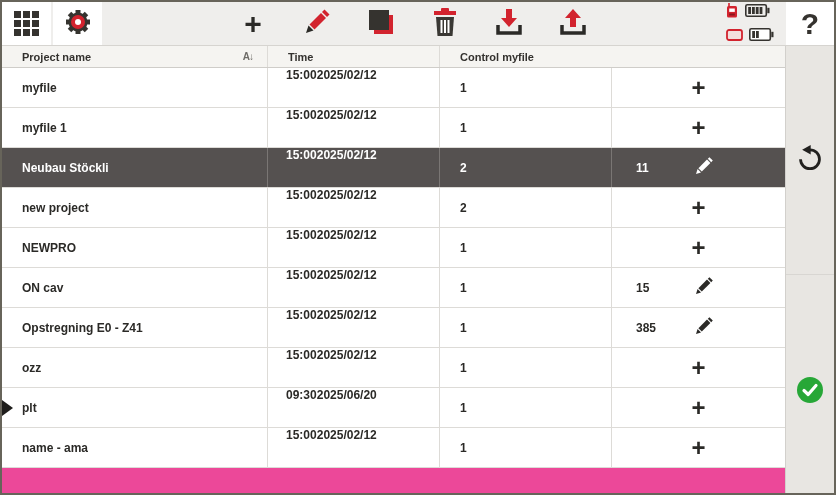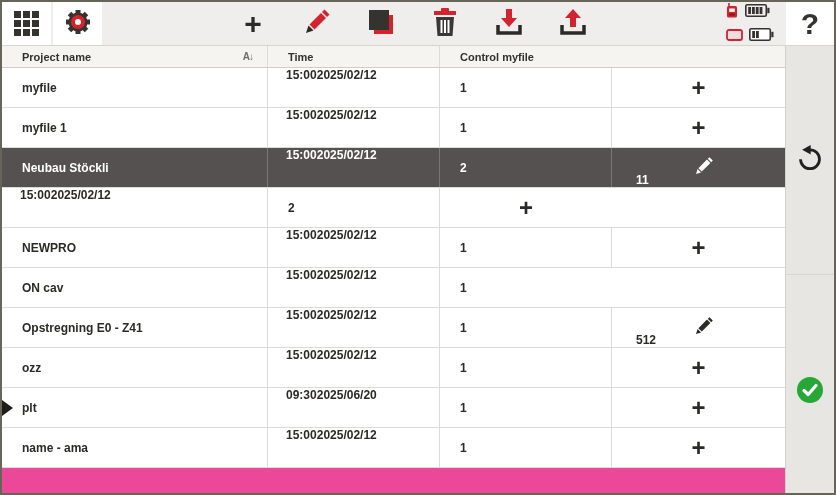--- a/index.html
+++ b/index.html
@@ -69,21 +69,21 @@
         font-size:12px; font-weight:bold; overflow:hidden; }
   .trow.selected .td { border-right-color:#7a7674; }
   .td:last-child, .trow .td:nth-child(5) { border-right:none; }
   .time-cell { flex-direction:row; align-items:flex-start; justify-content:flex-start; padding-left:18px; line-height:14px; }
   .cp-cell { padding:0; position:relative; }
   .cp-add {
     width:100%; height:100%; background:transparent; border:none; cursor:pointer;
     font-size:24px; font-weight:bold; color:inherit;
     display:flex; align-items:center; justify-content:center; line-height:1;
   }
-  .cp-edit { width:100%; height:100%; display:flex; align-items:flex-end; }
+  .cp-edit { width:100%; height:100%; display:flex; align-items:center; }
   .cp-value { font-size:12px; font-weight:bold; padding-left:24px; width:72px; }
   .cp-edit-btn { background:transparent; border:none; cursor:pointer; color:inherit;
     display:flex; align-items:center; justify-content:center; width:40px; height:40px; }
   .active-marker {
     position:absolute; left:0; top:50%; transform:translateY(-50%);
     width:0; height:0; border-top:8px solid transparent; border-bottom:8px solid transparent;
     border-left:11px solid #1e1d1b;
   }
   
   .sidebar {
@@ -297,20 +297,23 @@
               <polygon points="4.4,12.2 13,3.6 16.4,7 7.8,15.6"></polygon>
               <polygon points="13.8,2.8 15.4,1.2 18.8,4.6 17.2,6.2"></polygon>
             </svg>
           </span>
         </button>
       </div>
     </div>
   </div>
           <div class="trow">
 
+    <div class="td">
+              <span>new project</span>
+            </div>
     <div class="td time-cell">
       <span>15:00</span>
               <span>2025/02/12</span>
     </div>
     <div class="td">
               <span>2</span>
             </div>
     <div class="td cp-cell">
       <button class="cp-add">+</button>
 
@@ -338,52 +341,67 @@
     <div class="td">
               <span>ON cav</span>
             </div>
     <div class="td time-cell">
       <span>15:00</span>
               <span>2025/02/12</span>
     </div>
     <div class="td">
               <span>1</span>
             </div>
-  </div>
-          <div class="trow">
-
-    <div class="td">
-              <span>Opstregning E0 - Z41</span>
-            </div>
-    <div class="td time-cell">
-      <span>15:00</span>
-              <span>2025/02/12</span>
-    </div>
-    <div class="td">
-              <span>1</span>
-            </div>
     <div class="td cp-cell">
 
       <div class="cp-edit">
-        <span class="cp-value">512</span>
+        <span class="cp-value">15</span>
         <button class="cp-edit-btn">
           <span>
             <svg width="20" height="20" viewBox="0 0 20 20" fill="currentColor">
               <polygon points="2,18 3.6,13 7,16.4"></polygon>
               <polygon points="4.4,12.2 13,3.6 16.4,7 7.8,15.6"></polygon>
               <polygon points="13.8,2.8 15.4,1.2 18.8,4.6 17.2,6.2"></polygon>
             </svg>
           </span>
         </button>
       </div>
     </div>
   </div>
           <div class="trow">
 
     <div class="td">
+              <span>Opstregning E0 - Z41</span>
+            </div>
+    <div class="td time-cell">
+      <span>15:00</span>
+              <span>2025/02/12</span>
+    </div>
+    <div class="td">
+              <span>1</span>
+            </div>
+    <div class="td cp-cell">
+
+      <div class="cp-edit">
+        <span class="cp-value">385</span>
+        <button class="cp-edit-btn">
+          <span>
+            <svg width="20" height="20" viewBox="0 0 20 20" fill="currentColor">
+              <polygon points="2,18 3.6,13 7,16.4"></polygon>
+              <polygon points="4.4,12.2 13,3.6 16.4,7 7.8,15.6"></polygon>
+              <polygon points="13.8,2.8 15.4,1.2 18.8,4.6 17.2,6.2"></polygon>
+            </svg>
+          </span>
+        </button>
+      </div>
+    </div>
+  </div>
+          <div class="trow">
+
+    <div class="td">
               <span>ozz</span>
             </div>
     <div class="td time-cell">
       <span>15:00</span>
               <span>2025/02/12</span>
     </div>
     <div class="td">
               <span>1</span>
             </div>
     <div class="td cp-cell">

